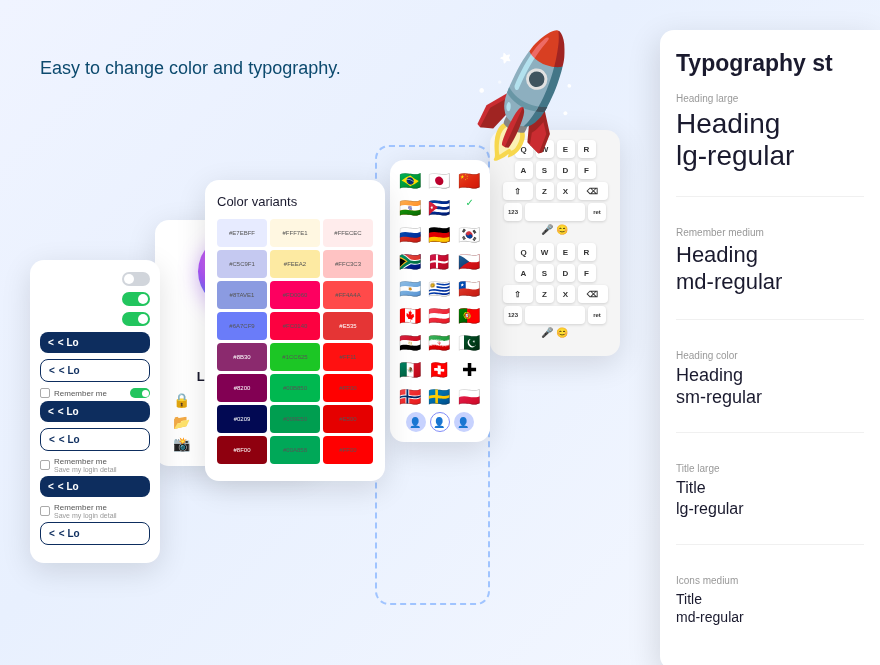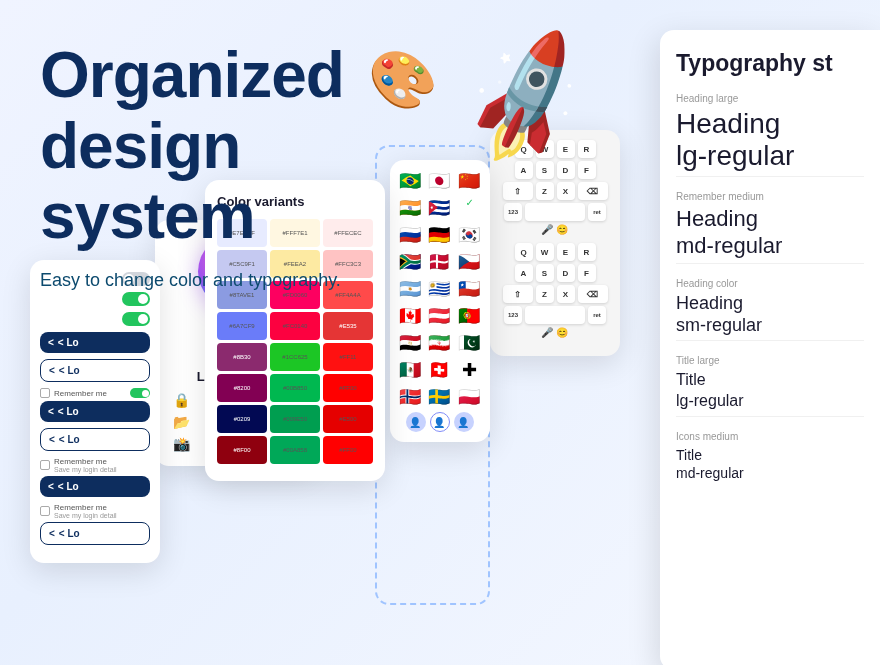--- a/index.html
+++ b/index.html
@@ -204,21 +204,21 @@
       top: 180px;
       width: 180px;
       background: #ffffff;
       border-radius: 14px;
       box-shadow: 0 8px 30px rgba(0,0,0,0.12);
       padding: 14px 12px;
       z-index: 9;
     }
     .color-variants-label {
       font-size: 13px;
-      font-weight: 700;
+      font-weight: 400;
       color: #1a1a2e;
       margin-bottom: 10px;
     }
     .color-row {
       display: flex;
       gap: 3px;
       margin-bottom: 3px;
       align-items: center;
     }
     .color-swatch {
@@ -328,23 +328,23 @@
       width: 220px;
       background: #ffffff;
       border-radius: 14px 0 0 14px;
       box-shadow: -4px 8px 30px rgba(0,0,0,0.12);
       padding: 20px 16px;
       z-index: 5;
       height: 640px;
       overflow: hidden;
     }
     .typo-section {
-      margin-bottom: 14px;
+      margin-bottom: 30px;
       border-bottom: 1px solid #f0f0f0;
-      padding-bottom: 4px;
+      padding-bottom: 24px;
     }
     .typo-section:last-child { border-bottom: none; }
     .typo-label {
       font-size: 10px;
       color: #999;
       margin-bottom: 4px;
     }
     .typo-heading-lg {
       font-size: 28px;
       font-weight: 400;
@@ -418,26 +418,20 @@
       background: transparent;
       border: 1.5px solid #818cf8;
     }
   </style>
 </head>
 <body>
 
 <div class="main-bg"></div>
 
 <div class="hero">
-  <div class="hero-title">
-    <span>Organized</span>
-    <span class="palette-emoji">🎨</span>
-    <br>
-    <span>design system</span>
-  </div>
   <div class="hero-subtitle">Easy to change color and typography.</div>
 </div>
 
 <div class="card-login">
   <div class="toggle-row">
     <div class="toggle off"></div>
   </div>
   <div class="toggle-row">
     <div class="toggle on"></div>
   </div>

